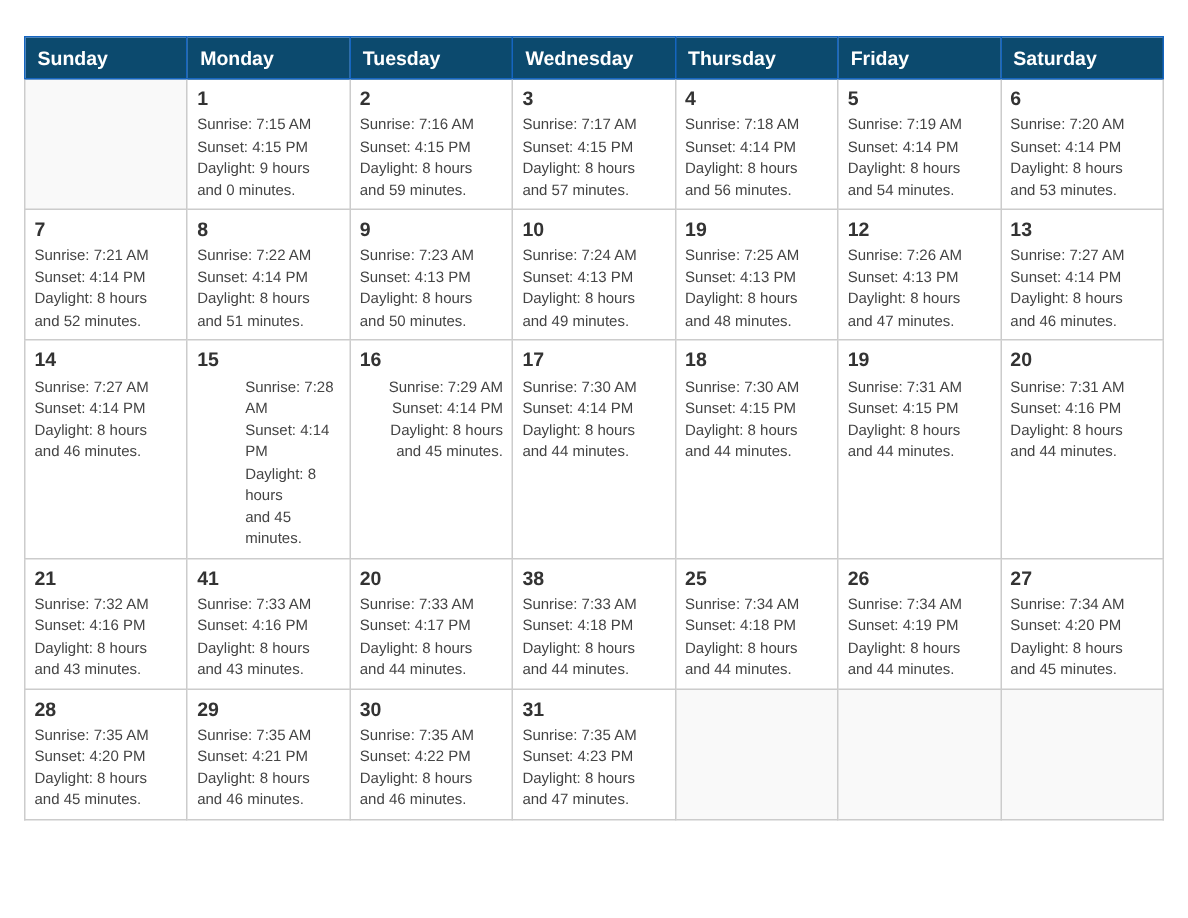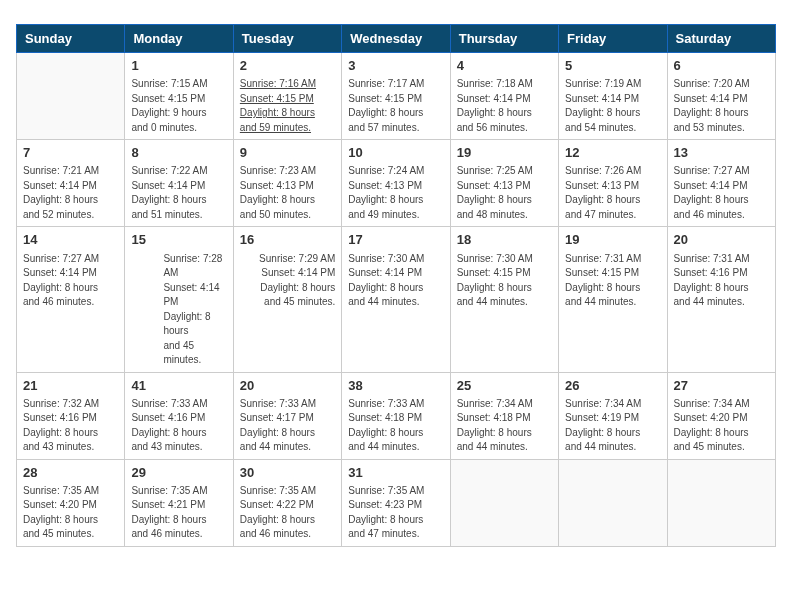--- a/index.html
+++ b/index.html
@@ -106,21 +106,21 @@
         <td class="empty-cell"></td>
         <td>
           <span class="day-number">1</span>
           <div class="day-info" style="white-space: pre-line;">Sunrise: 7:15 AM
 Sunset: 4:15 PM
 Daylight: 9 hours
 and 0 minutes.</div>
         </td>
         <td>
           <span class="day-number">2</span>
-          <div class="day-info" style="white-space: pre-line; text-decoration: underline;">Sunrise: 7:16 AM
+          <div class="day-info" style="white-space: pre-line;">Sunrise: 7:16 AM
 Sunset: 4:15 PM
 Daylight: 8 hours
 and 59 minutes.</div>
         </td>
         <td>
           <span class="day-number">3</span>
           <div class="day-info" style="white-space: pre-line;">Sunrise: 7:17 AM
 Sunset: 4:15 PM
 Daylight: 8 hours
 and 57 minutes.</div>

